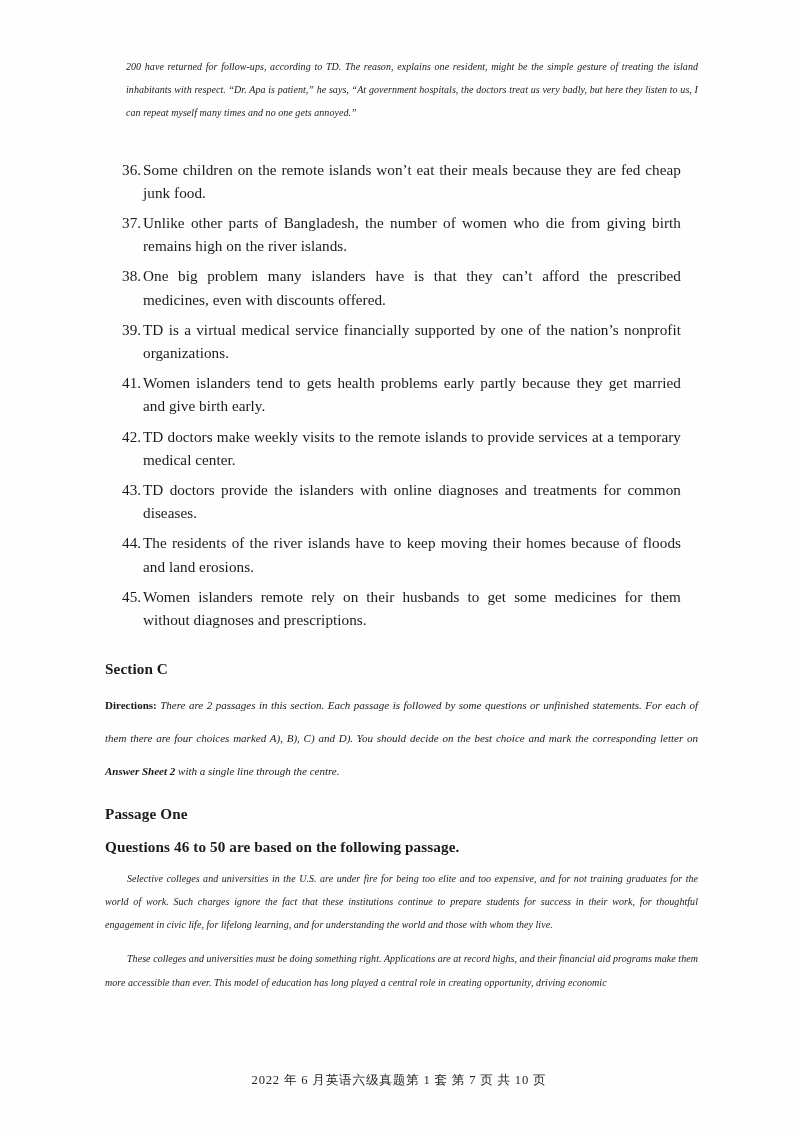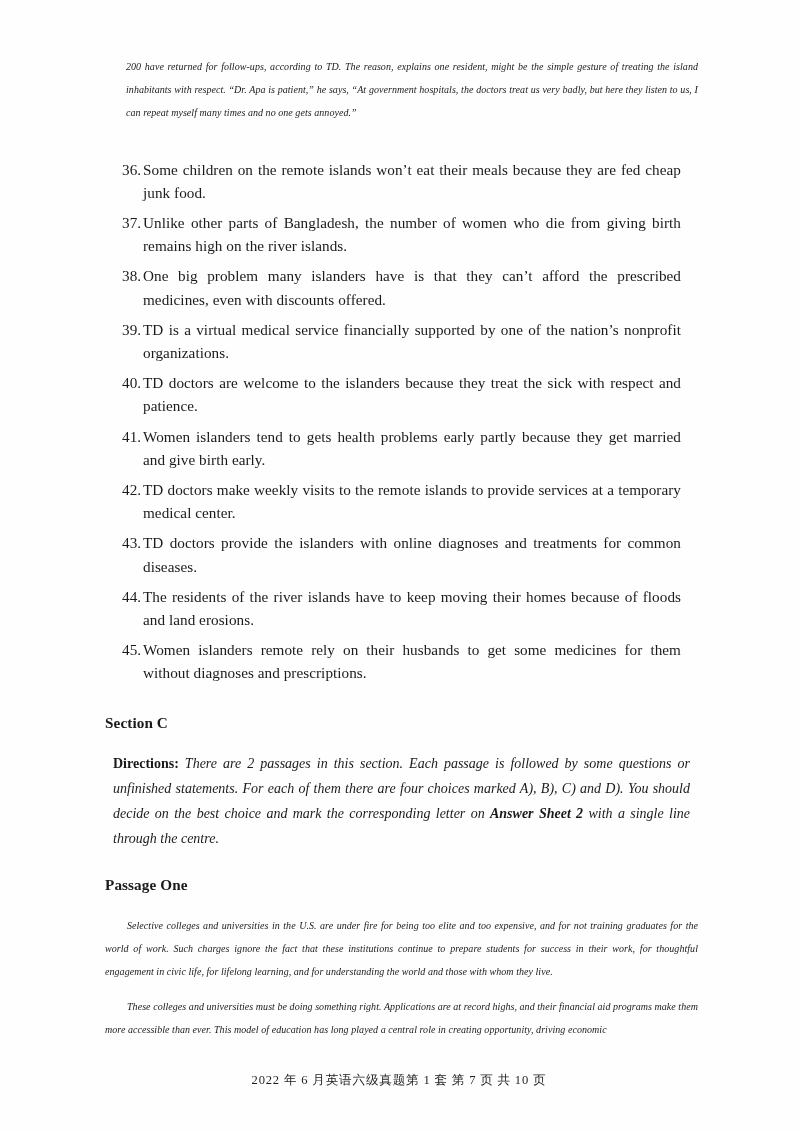--- a/index.html
+++ b/index.html
@@ -72,23 +72,23 @@
   
   .heading {
     font-weight: bold;
     font-size: 15.2px;
     line-height: 23.2px;
     margin: 0;
     padding-left: 0;
     letter-spacing: 0.1px;
   }
   .directions {
-    font-size: 14px;
-    line-height: 25px;
-    margin: 8px;
+    font-size: 11px;
+    line-height: 33px;
+    margin: 0;
     padding-left: 0;
     text-align: justify;
     text-justify: inter-word;
     font-style: italic;
   }
   .directions .dir-label {
     font-style: normal;
     font-weight: bold;
   }
   .directions .answersheet {
@@ -132,24 +132,20 @@
       </li>
       <li class="qitem">
         <span class="qnum">38.</span>
         <span class="qtext">One big problem many islanders have is that they can’t afford the prescribed medicines, even with discounts offered.</span>
       </li>
       <li class="qitem">
         <span class="qnum">39.</span>
         <span class="qtext">TD is a virtual medical service financially supported by one of the nation’s nonprofit organizations.</span>
       </li>
       <li class="qitem">
-        <span class="qnum">40.</span>
-        <span class="qtext">TD doctors are welcome to the islanders because they treat the sick with respect and patience.</span>
-      </li>
-      <li class="qitem">
         <span class="qnum">41.</span>
         <span class="qtext">Women islanders tend to gets health problems early partly because they get married and give birth early.</span>
       </li>
       <li class="qitem">
         <span class="qnum">42.</span>
         <span class="qtext">TD doctors make weekly visits to the remote islands to provide services at a temporary medical center.</span>
       </li>
       <li class="qitem">
         <span class="qnum">43.</span>
         <span class="qtext">TD doctors provide the islanders with online diagnoses and treatments for common diseases.</span>
@@ -171,20 +167,21 @@
     <div class="spacer-sm"></div>
 
     <p class="directions"><span class="dir-label">Directions:</span><span> There are 2 passages in this section. Each passage is followed by some questions or unfinished statements. For each of them there are four choices marked A), B), C) and D). You should decide on the best choice and mark the corresponding letter on </span><span class="answersheet">Answer Sheet 2</span><span> with a single line through the centre.</span></p>
 
     <div class="spacer-md"></div>
 
     <p class="heading">Passage One</p>
 
     <div class="spacer-sm"></div>
 
+    <p class="heading">Questions 46 to 50 are based on the following passage.</p>
 
     <div class="spacer-sm"></div>
 
     <p class="para indent" style="padding-left:0">Selective colleges and universities in the U.S. are under fire for being too elite and too expensive, and for not training graduates for the world of work. Such charges ignore the fact that these institutions continue to prepare students for success in their work, for thoughtful engagement in civic life, for lifelong learning, and for understanding the world and those with whom they live.</p>
 
     <div class="spacer-sm"></div>
 
     <p class="para indent" style="padding-left:0">These colleges and universities must be doing something right. Applications are at record highs, and their financial aid programs make them more accessible than ever. This model of education has long played a central role in creating opportunity, driving economic</p>
 
   </div>

